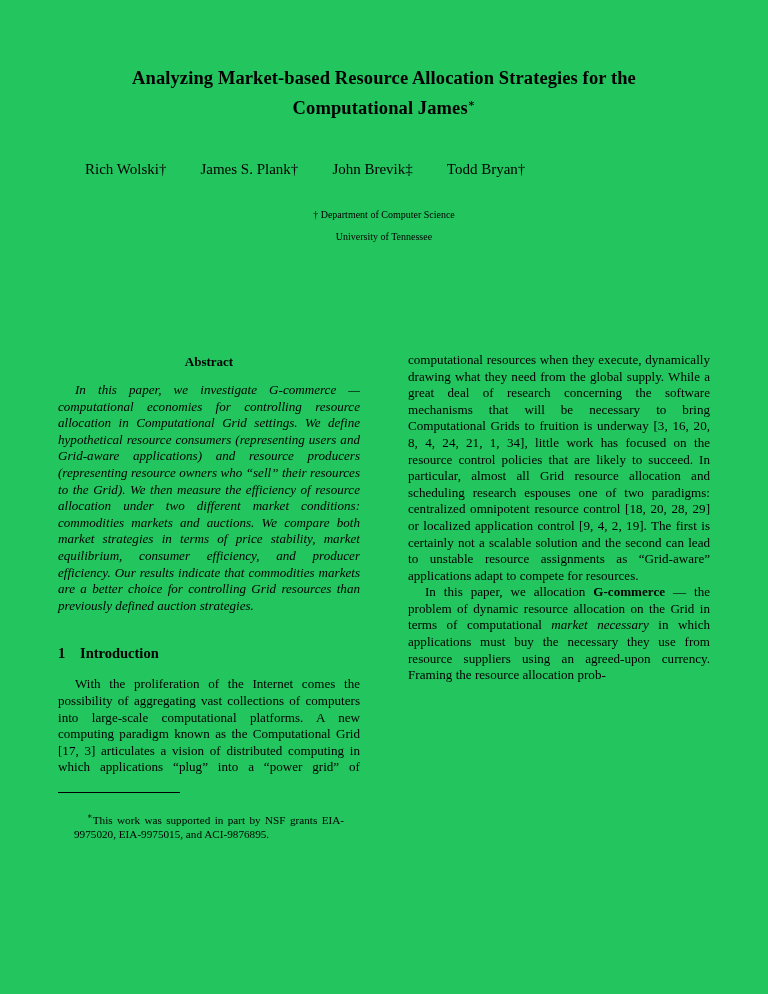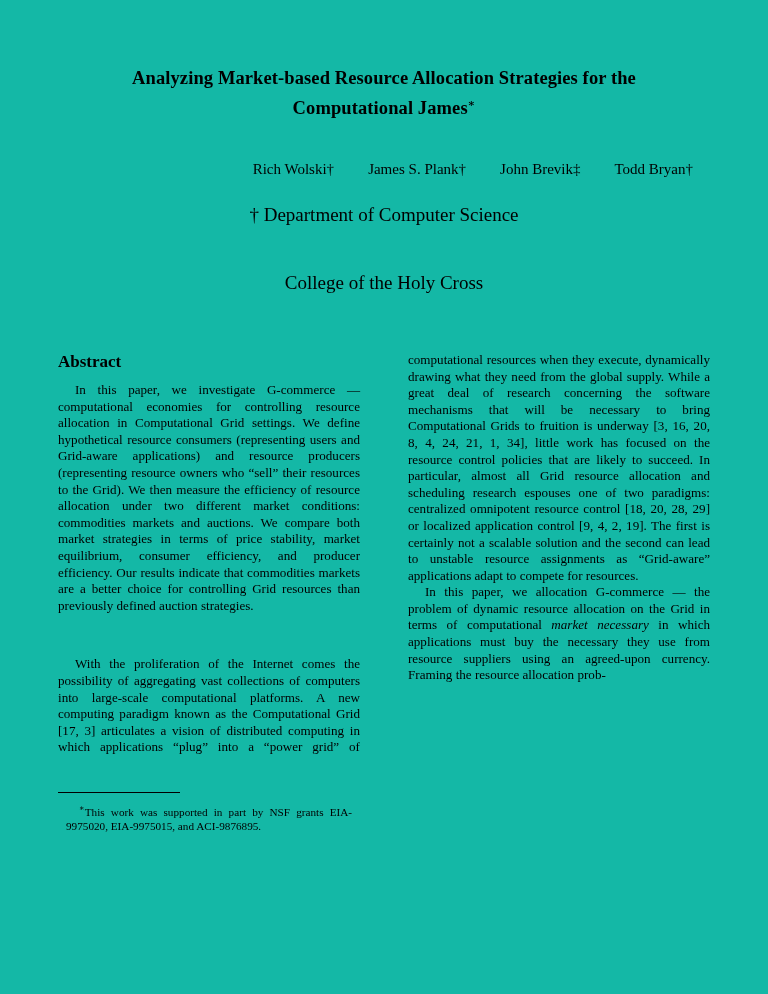--- a/index.html
+++ b/index.html
@@ -14,21 +14,21 @@
     color: #000000;
     position: relative;
     overflow: hidden;
   }
   .page {
     position: absolute;
     left: 0;
     top: 0;
     width: 768px;
     height: 994px;
-    background: #14b8a6;
+    background: #22c55e;
   }
 
   
   .title-block {
     position: absolute;
     left: 58px;
     top: 66px;
     width: 652px;
     text-align: center;
   }
@@ -40,40 +40,40 @@
   }
   .title-star {
     font-size: 11px;
     vertical-align: super;
     font-weight: bold;
   }
 
   
   .authors {
     position: absolute;
-    left: 58px;
+    left: 68px;
     top: 158px;
     width: 652px;
-    text-align: right;
+    text-align: left;
     font-size: 15px;
     line-height: 22px;
   }
   .author {
     display: inline-block;
     margin: 0 17px;
     white-space: nowrap;
   }
 
   
   .affil {
     position: absolute;
     left: 58px;
     width: 652px;
     text-align: center;
-    font-size: 19px;
+    font-size: 10px;
     line-height: 22px;
   }
   .affil-1 { top: 204px; }
   .affil-2 { top: 272px; }
   .affil-line { display: block; }
 
   
   .col {
     position: absolute;
     top: 352px;
@@ -81,26 +81,28 @@
     font-size: 13.1px;
     line-height: 16.6px;
     text-align: justify;
     text-justify: inter-word;
     hyphens: manual;
   }
   .col-left  { left: 58px; }
   .col-right { left: 408px; }
 
   .abstract-head {
+    text-align: center;
     font-weight: bold;
-    font-size: 17px;
+    font-size: 13px;
     line-height: 20px;
     margin: 0 0 10px 0;
   }
   .abstract-body {
+    font-style: italic;
     margin: 0;
     text-indent: 17px;
     text-align: justify;
   }
 
   .section-head {
     font-weight: bold;
     font-size: 14.5px;
     margin: 0;
     padding: 0;
@@ -131,57 +133,58 @@
     width: 122px;
     height: 1px;
     background: #000000;
     margin: 0 0 4px 0;
   }
   .footnote-text {
     font-size: 11.2px;
     line-height: 14.2px;
     text-align: justify;
     text-indent: 13px;
-    margin: 8px;
+    margin: 16px;
   }
   .fn-star {
     font-size: 8.5px;
     vertical-align: super;
   }
 
   em.it { font-style: italic; }
-  b.bd  { font-weight: normal; }
+  b.bd  { font-weight: bold; }
 </style>
 </head>
 <body>
 
 <div class="page">
 
   <div class="title-block">
     <div class="title-line">Analyzing Market-based Resource Allocation Strategies for the</div>
     <div class="title-line"><span>Computational James</span><span class="title-star">∗</span></div>
   </div>
 
   <div class="authors">
     <span class="author">Rich Wolski†</span><span class="author">James S. Plank†</span><span class="author">John Brevik‡</span><span class="author">Todd Bryan†</span>
   </div>
 
   <div class="affil affil-1">
     <span class="affil-line">† Department of Computer Science</span>
+    <span class="affil-line">University of Tennessee</span>
   </div>
   <div class="affil affil-2">
-    <span class="affil-line">College of the Holy Cross</span>
   </div>
 
   <div class="col col-left">
     <div class="abstract-head">Abstract</div>
     <p class="abstract-body">In this paper, we investigate G-commerce — computational economies for controlling resource allocation in Computational Grid settings. We define hypothetical resource consumers (representing users and Grid-aware applications) and resource producers (representing resource owners who “sell” their resources to the Grid). We then measure the efficiency of resource allocation under two different market conditions: commodities markets and auctions. We compare both market strategies in terms of price stability, market equilibrium, consumer efficiency, and producer efficiency. Our results indicate that commodities markets are a better choice for controlling Grid resources than previously defined auction strategies.</p>
 
     <div class="gap-intro"></div>
 
+    <div class="section-head"><span class="section-num">1</span><span>Introduction</span></div>
 
     <div class="gap-after-head"></div>
 
     <p class="para" style="height: 99.6px; overflow: hidden;">With the proliferation of the Internet comes the possibility of aggregating vast collections of computers into large-scale computational platforms. A new computing paradigm known as the Computational Grid [17, 3] articulates a vision of distributed computing in which applications “plug” into a “power grid” of computational resources when they execute, dynamically drawing what they need from the global supply. While a great deal of research concerning the software mechanisms that will be necessary to bring Computational Grids to fruition is underway [3, 16, 20, 8, 4, 24, 21, 1, 34], little work has focused on the resource control policies that are likely to succeed. In particular, almost all Grid resource allocation and scheduling research espouses one of two paradigms: centralized omnipotent resource control [18, 20, 28, 29] or localized application control [9, 4, 2, 19]. The first is certainly not a scalable solution and the second can lead to unstable resource assignments as “Grid-aware” applications adapt to compete for resources.</p>
   </div>
 
   <div class="col col-right" style="overflow: hidden; height: 642px;">
     <p class="para para-noindent" style="margin-top: -99.6px;">With the proliferation of the Internet comes the possibility of aggregating vast collections of computers into large-scale computational platforms. A new computing paradigm known as the Computational Grid [17, 3] articulates a vision of distributed computing in which applications “plug” into a “power grid” of computational resources when they execute, dynamically drawing what they need from the global supply. While a great deal of research concerning the software mechanisms that will be necessary to bring Computational Grids to fruition is underway [3, 16, 20, 8, 4, 24, 21, 1, 34], little work has focused on the resource control policies that are likely to succeed. In particular, almost all Grid resource allocation and scheduling research espouses one of two paradigms: centralized omnipotent resource control [18, 20, 28, 29] or localized application control [9, 4, 2, 19]. The first is certainly not a scalable solution and the second can lead to unstable resource assignments as “Grid-aware” applications adapt to compete for resources.</p>
     <p class="para"><span>In this paper, we allocation </span><b class="bd">G-commerce</b><span> — the problem of dynamic resource allocation on the Grid in terms of computational </span><em class="it">market necessary</em><span> in which applications must buy the necessary they use from resource suppliers using an agreed-upon currency. Framing the resource allocation prob-</span></p>
   </div>

